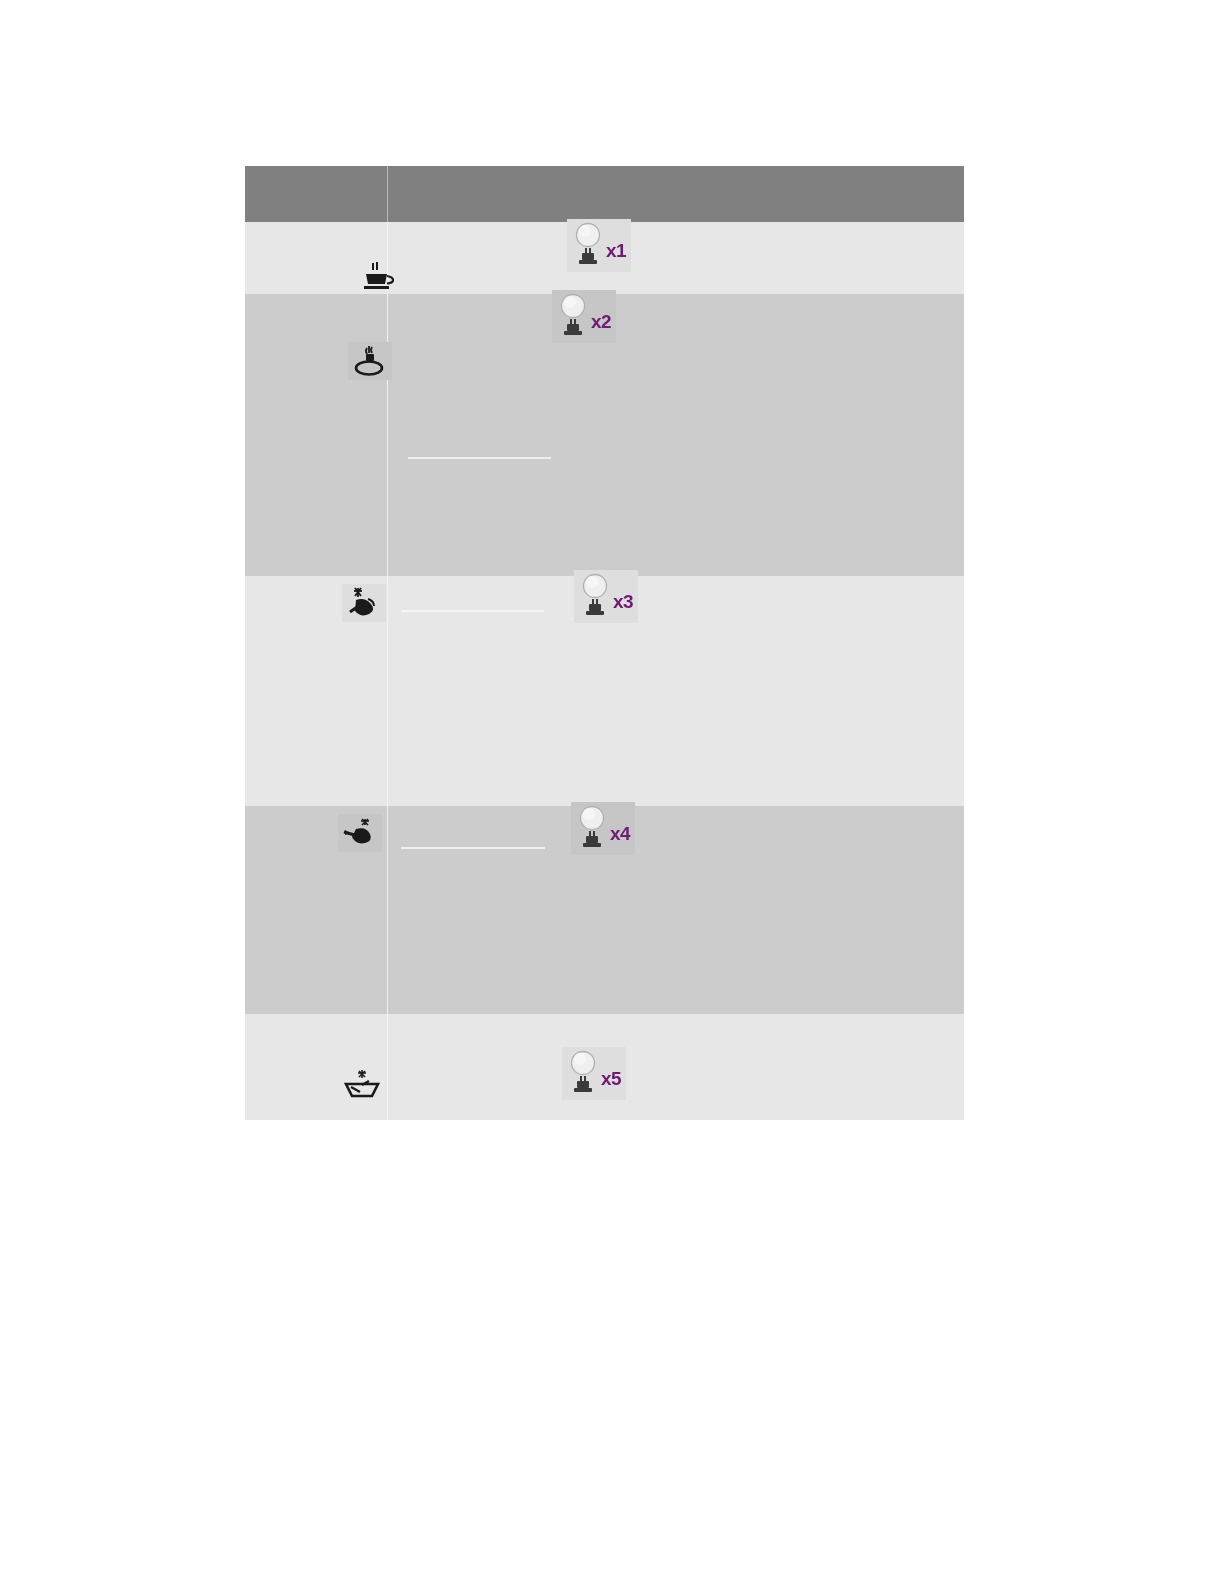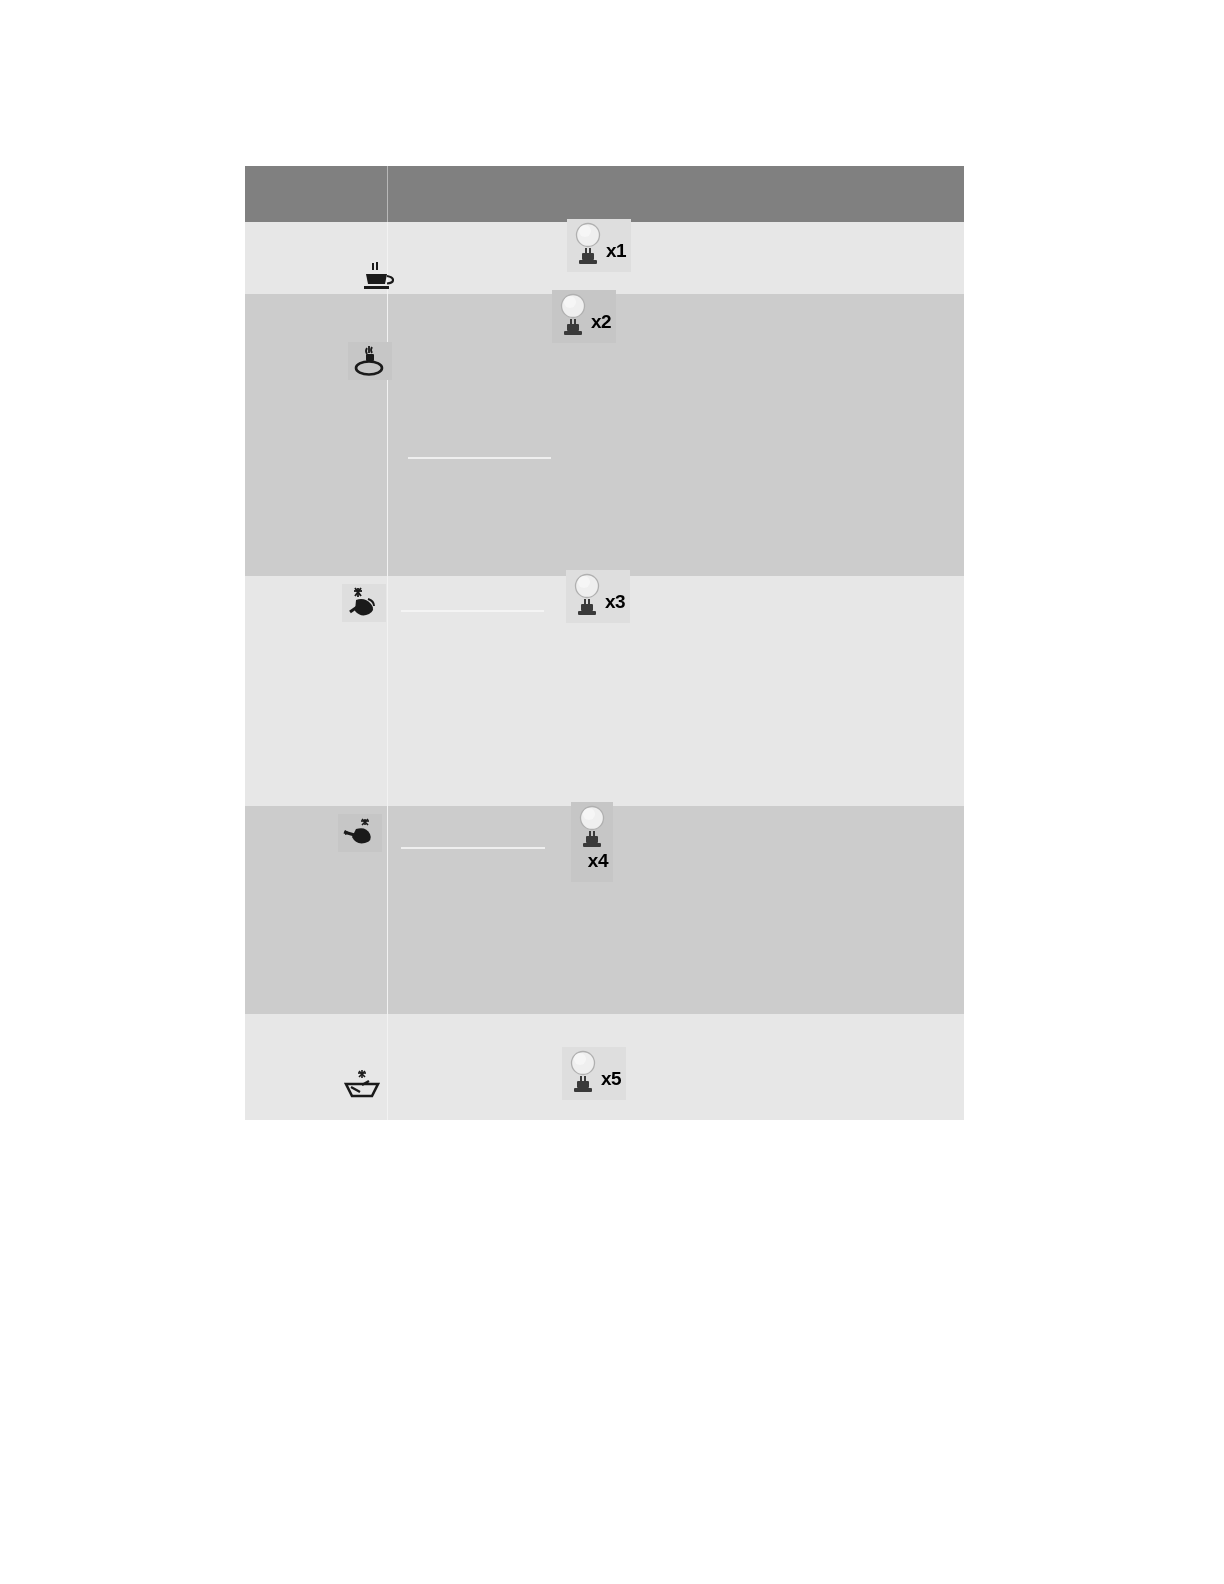--- a/index.html
+++ b/index.html
@@ -117,21 +117,21 @@
     position: relative;
     width: 32px;
     height: 46px;
   }
   .ball-wrap svg { display: block; }
 
   .ball-mult {
     font-family: "Liberation Sans", sans-serif;
     font-size: 19px;
     font-weight: bold;
-    color: #000000;
+    color: #701a75;
     line-height: 1;
     margin-left: 2px;
     margin-bottom: 8px;
     letter-spacing: -0.5px;
   }
 </style>
 </head>
 <body>
 
 <div id="page">
@@ -241,21 +241,21 @@
               <path d="M10 14 q9 -3 15 4 q5 6 -2 10 q-8 4 -14 -3 Z" fill="#1a1a1a"></path>
               <path d="M4 26 L14 19" stroke="#1a1a1a" stroke-width="3" fill="none"></path>
               <path d="M22 13 q6 2 6 7" stroke="#1a1a1a" stroke-width="2" fill="none"></path>
             </svg>
           </div>
         </div>
       </td>
       <td class="col-body" style="height:230px;">
         <div class="body-cell-inner">
           <div class="text-line" style="left:13px; top:34px; width:143px;"></div>
-          <div class="ball-badge" style="left:178px; top:-6px;align-items:flex-end;">
+          <div class="ball-badge" style="left:186px; top:-6px;align-items:flex-end;">
             <div class="ball-wrap">
               <svg width="32" height="46" viewBox="0 0 32 46">
                 <circle cx="16" cy="13" r="11.5" fill="#efefef" stroke="#b0b0b0" stroke-width="1.3"></circle>
                 <circle cx="13" cy="9" r="6" fill="#f7f7f7" opacity="0.85"></circle>
                 <g fill="#3a3a3a">
                   <rect x="13" y="26" width="2" height="5"></rect>
                   <rect x="17" y="26" width="2" height="5"></rect>
                   <rect x="10" y="31" width="12" height="7" rx="1"></rect>
                   <rect x="7" y="38" width="18" height="4" rx="1"></rect>
                 </g>
@@ -282,21 +282,21 @@
               <path d="M15 13 q10 -3 14 5 q3 7 -5 9 q-9 2 -13 -6 Z" fill="#1a1a1a"></path>
               <path d="M3 16 L17 20" stroke="#1a1a1a" stroke-width="3.2" fill="none"></path>
               <path d="M4 14 L9 17 L4 19 Z" fill="#1a1a1a"></path>
             </svg>
           </div>
         </div>
       </td>
       <td class="col-body" style="height:208px;">
         <div class="body-cell-inner">
           <div class="text-line" style="left:13px; top:41px; width:144px;"></div>
-          <div class="ball-badge on-dark" style="left:183px; top:-4px;flex-direction:column;">
+          <div class="ball-badge on-dark" style="left:183px; top:-4px;">
             <div class="ball-wrap">
               <svg width="32" height="46" viewBox="0 0 32 46">
                 <circle cx="16" cy="13" r="11.5" fill="#efefef" stroke="#b0b0b0" stroke-width="1.3"></circle>
                 <circle cx="13" cy="9" r="6" fill="#f7f7f7" opacity="0.85"></circle>
                 <g fill="#3a3a3a">
                   <rect x="13" y="26" width="2" height="5"></rect>
                   <rect x="17" y="26" width="2" height="5"></rect>
                   <rect x="10" y="31" width="12" height="7" rx="1"></rect>
                   <rect x="7" y="38" width="18" height="4" rx="1"></rect>
                 </g>

